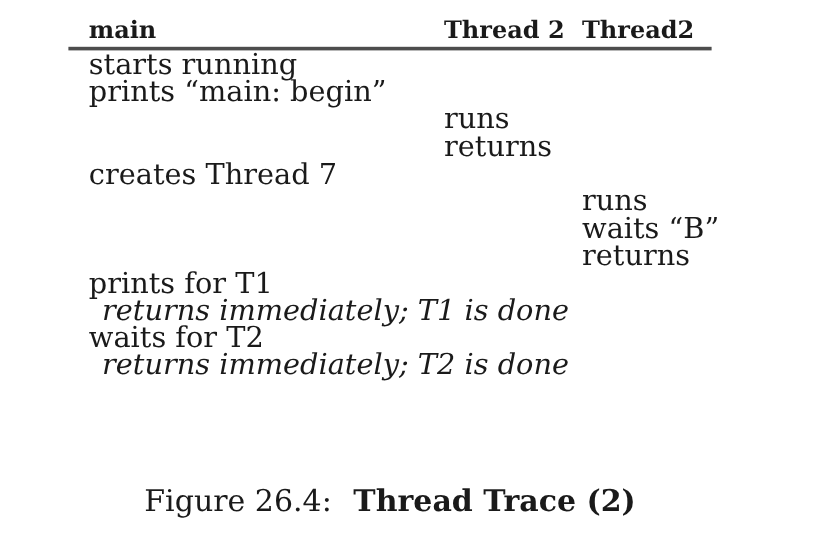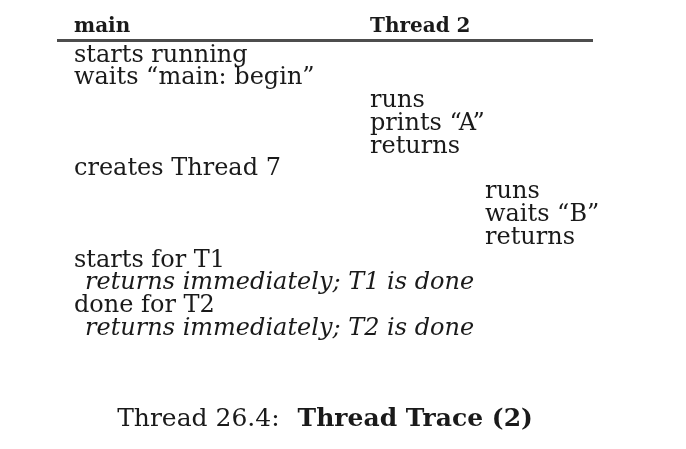--- a/index.html
+++ b/index.html
@@ -69,43 +69,39 @@
 </head>
 <body>
 
 <div class="page">
 
   <div class="trace-table">
 
     <div class="header-row">
       <div class="h-main">main</div>
       <div class="h-t1">Thread 2</div>
+      <div class="h-t2">Thread2</div>
     </div>
 
     <div class="rule"></div>
 
     <div class="rows" id="rows-container">
         <div class="row">
           <div class="cell main">starts running</div>
           <div class="cell thread1"></div>
           <div class="cell thread2"></div>
         </div>
         <div class="row">
-          <div class="cell main">waits “main: begin”</div>
+          <div class="cell main">prints “main: begin”</div>
           <div class="cell thread1"></div>
           <div class="cell thread2"></div>
         </div>
         <div class="row">
           <div class="cell main"></div>
           <div class="cell thread1">runs</div>
-          <div class="cell thread2"></div>
-        </div>
-        <div class="row">
-          <div class="cell main"></div>
-          <div class="cell thread1">prints “A”</div>
           <div class="cell thread2"></div>
         </div>
         <div class="row">
           <div class="cell main"></div>
           <div class="cell thread1">returns</div>
           <div class="cell thread2"></div>
         </div>
         <div class="row">
           <div class="cell main">creates Thread 7</div>
           <div class="cell thread1"></div>
@@ -120,44 +116,44 @@
           <div class="cell main"></div>
           <div class="cell thread1"></div>
           <div class="cell thread2">waits “B”</div>
         </div>
         <div class="row">
           <div class="cell main"></div>
           <div class="cell thread1"></div>
           <div class="cell thread2">returns</div>
         </div>
         <div class="row">
-          <div class="cell main">starts for T1</div>
+          <div class="cell main">prints for T1</div>
           <div class="cell thread1"></div>
           <div class="cell thread2"></div>
         </div>
         <div class="row">
           <div class="cell main italic">returns immediately; T1 is done</div>
           <div class="cell thread1"></div>
           <div class="cell thread2"></div>
         </div>
         <div class="row">
-          <div class="cell main">done for T2</div>
+          <div class="cell main">waits for T2</div>
           <div class="cell thread1"></div>
           <div class="cell thread2"></div>
         </div>
         <div class="row">
           <div class="cell main italic">returns immediately; T2 is done</div>
           <div class="cell thread1"></div>
           <div class="cell thread2"></div>
         </div>
         <div class="row">
           <div class="cell thread1"></div>
           <div class="cell thread2"></div>
         </div>
       </div>
 
   </div>
 
   <div class="caption">
-    <span class="caption-label">Thread 26.4:</span><span class="caption-title">Thread Trace (2)</span>
+    <span class="caption-label">Figure 26.4:</span><span class="caption-title">Thread Trace (2)</span>
   </div>
 
 </div>
 
 </body></html>

